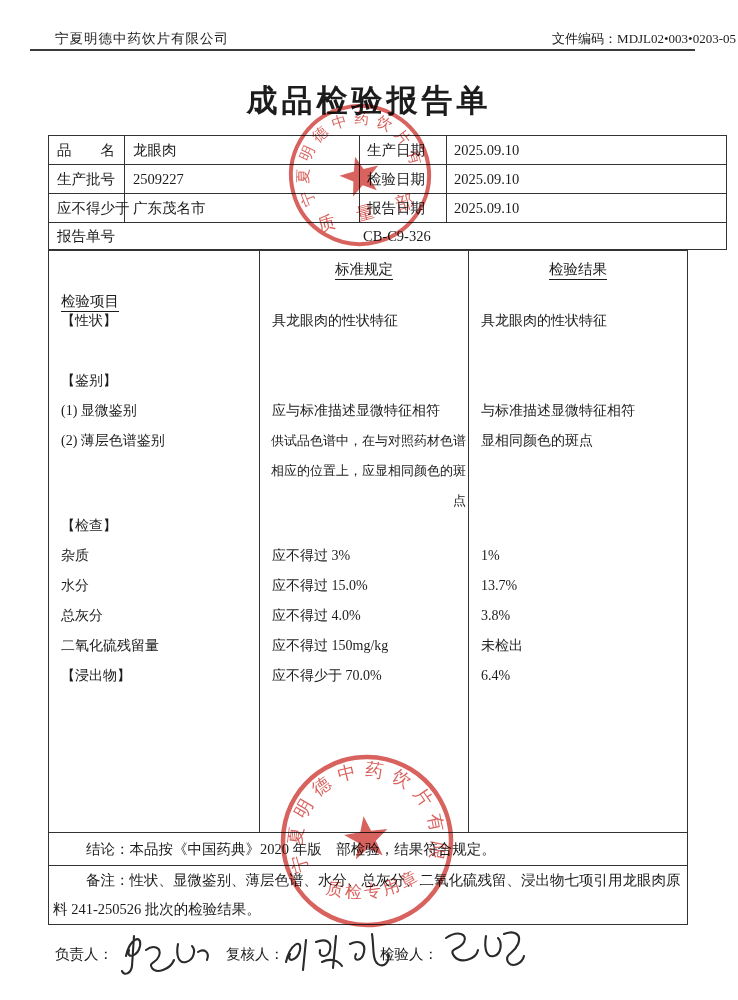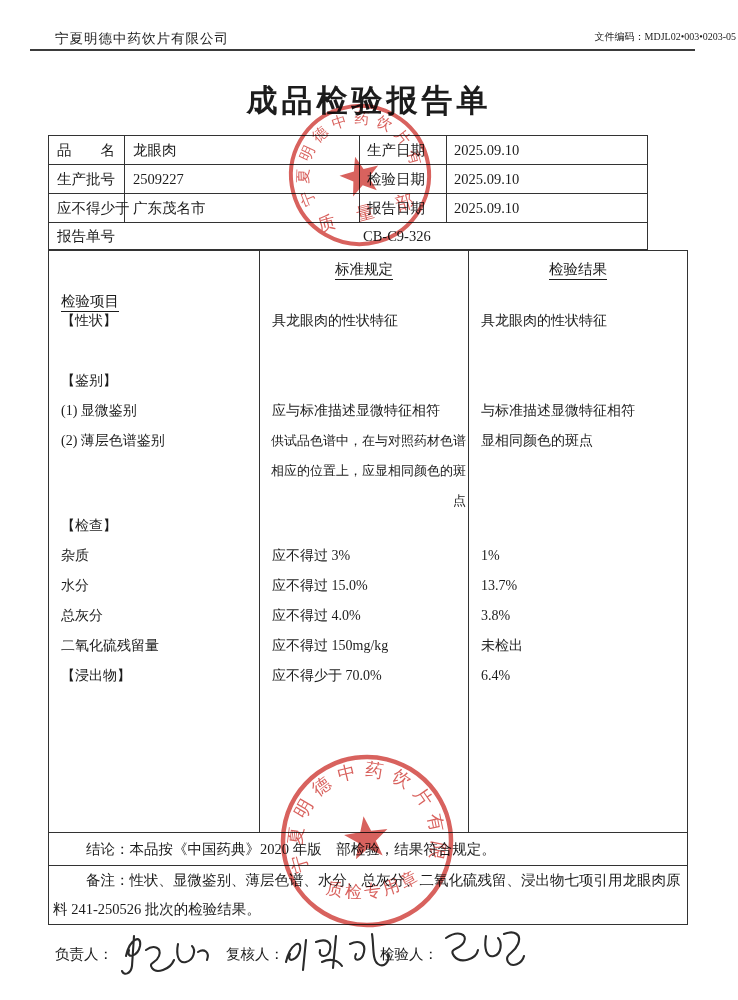--- a/index.html
+++ b/index.html
@@ -4,27 +4,27 @@
 <style>
   * { margin:0; padding:0; box-sizing:border-box; }
   html,body { background:#ffffff; }
   .page {
     position:relative; width:738px; height:1000px; background:#ffffff;
     font-family:"Liberation Serif","DejaVu Serif",serif; color:#1c1c1c;
     overflow:hidden;
   }
   
   .hdr-company { position:absolute; left:55px; top:30px; font-size:13.5px; letter-spacing:1px; }
-  .hdr-code    { position:absolute; right:2px;  top:30px; font-size:10px; }
+  .hdr-code    { position:absolute; right:2px;  top:30px; font-size:13px; }
   .hdr-rule    { position:absolute; left:30px; top:49px; width:665px; height:2px; background:#3b3b3b; }
   
   .title { position:absolute; left:0; top:80px; width:100%; text-align:center;
            font-size:31px; font-weight:700; letter-spacing:4px; }
   
-  .info { position:absolute; left:48px; top:135px; width:600px; height:115px; border:1px solid #333; }
+  .info { position:absolute; left:48px; top:135px; width:679px; height:115px; border:1px solid #333; }
   .info .hl { position:absolute; left:0; width:100%; height:1px; background:#333; }
   .info .vl { position:absolute; top:0; width:1px; height:87px; background:#333; }
   .it { position:absolute; height:29px; line-height:29px; font-size:14.5px; white-space:nowrap; }
   
   .main { position:absolute; left:48px; top:250px; width:640px; height:583px; border:1px solid #333; }
   .main .vl { position:absolute; top:0; height:100%; width:1px; background:#333; }
   .col { position:absolute; top:0; height:100%; }
   .col1 { left:0;   width:210px; }
   .col2 { left:211px; width:208px; }
   .col3 { left:420px; width:218px; }

